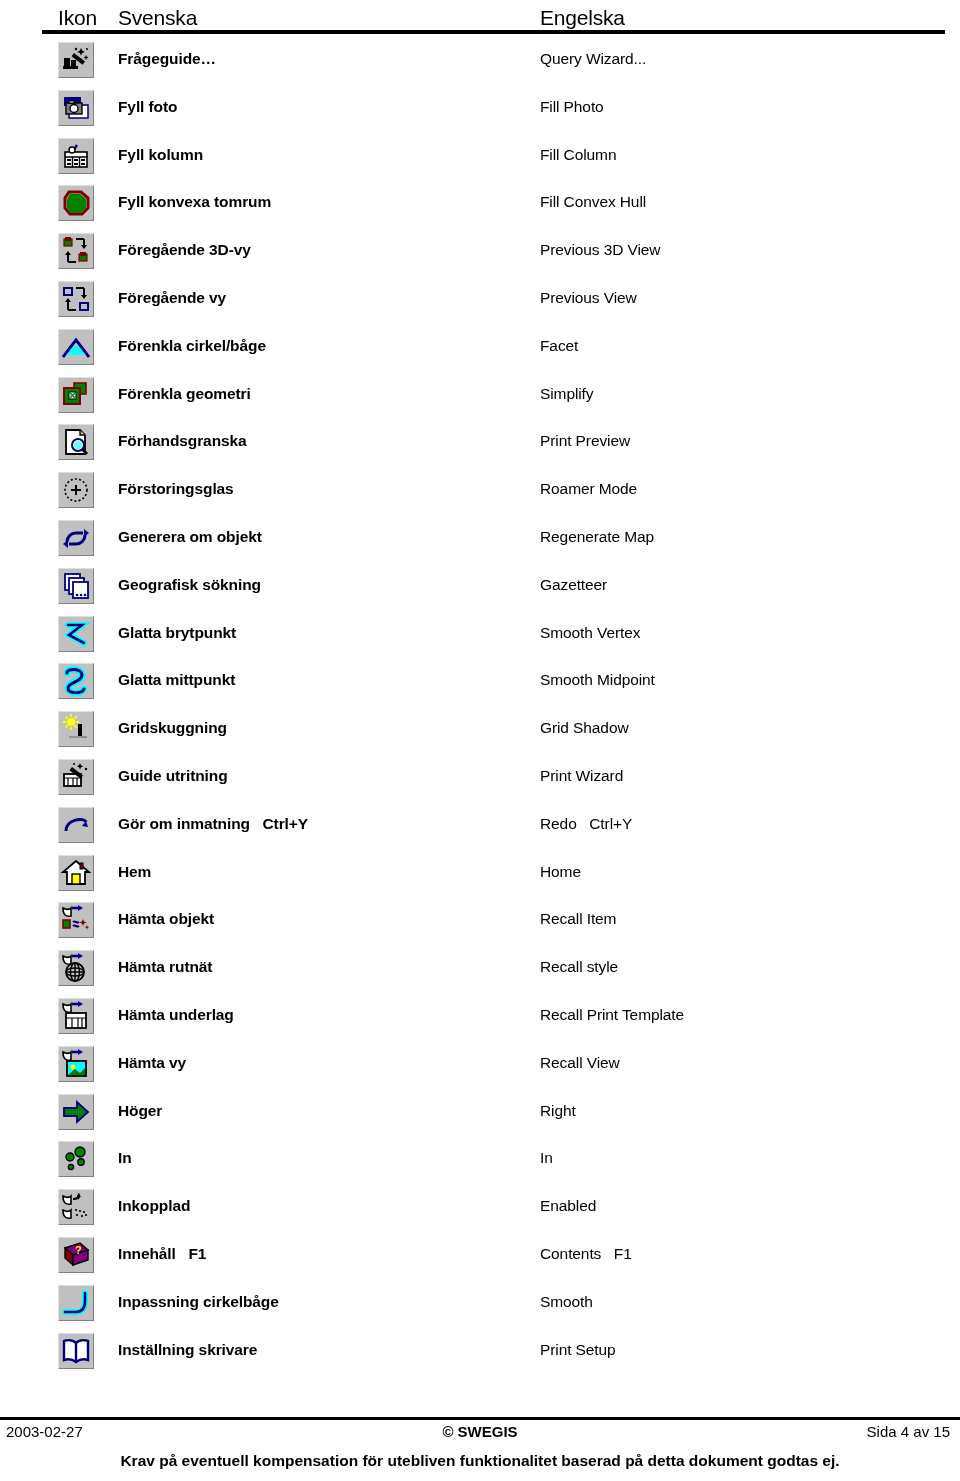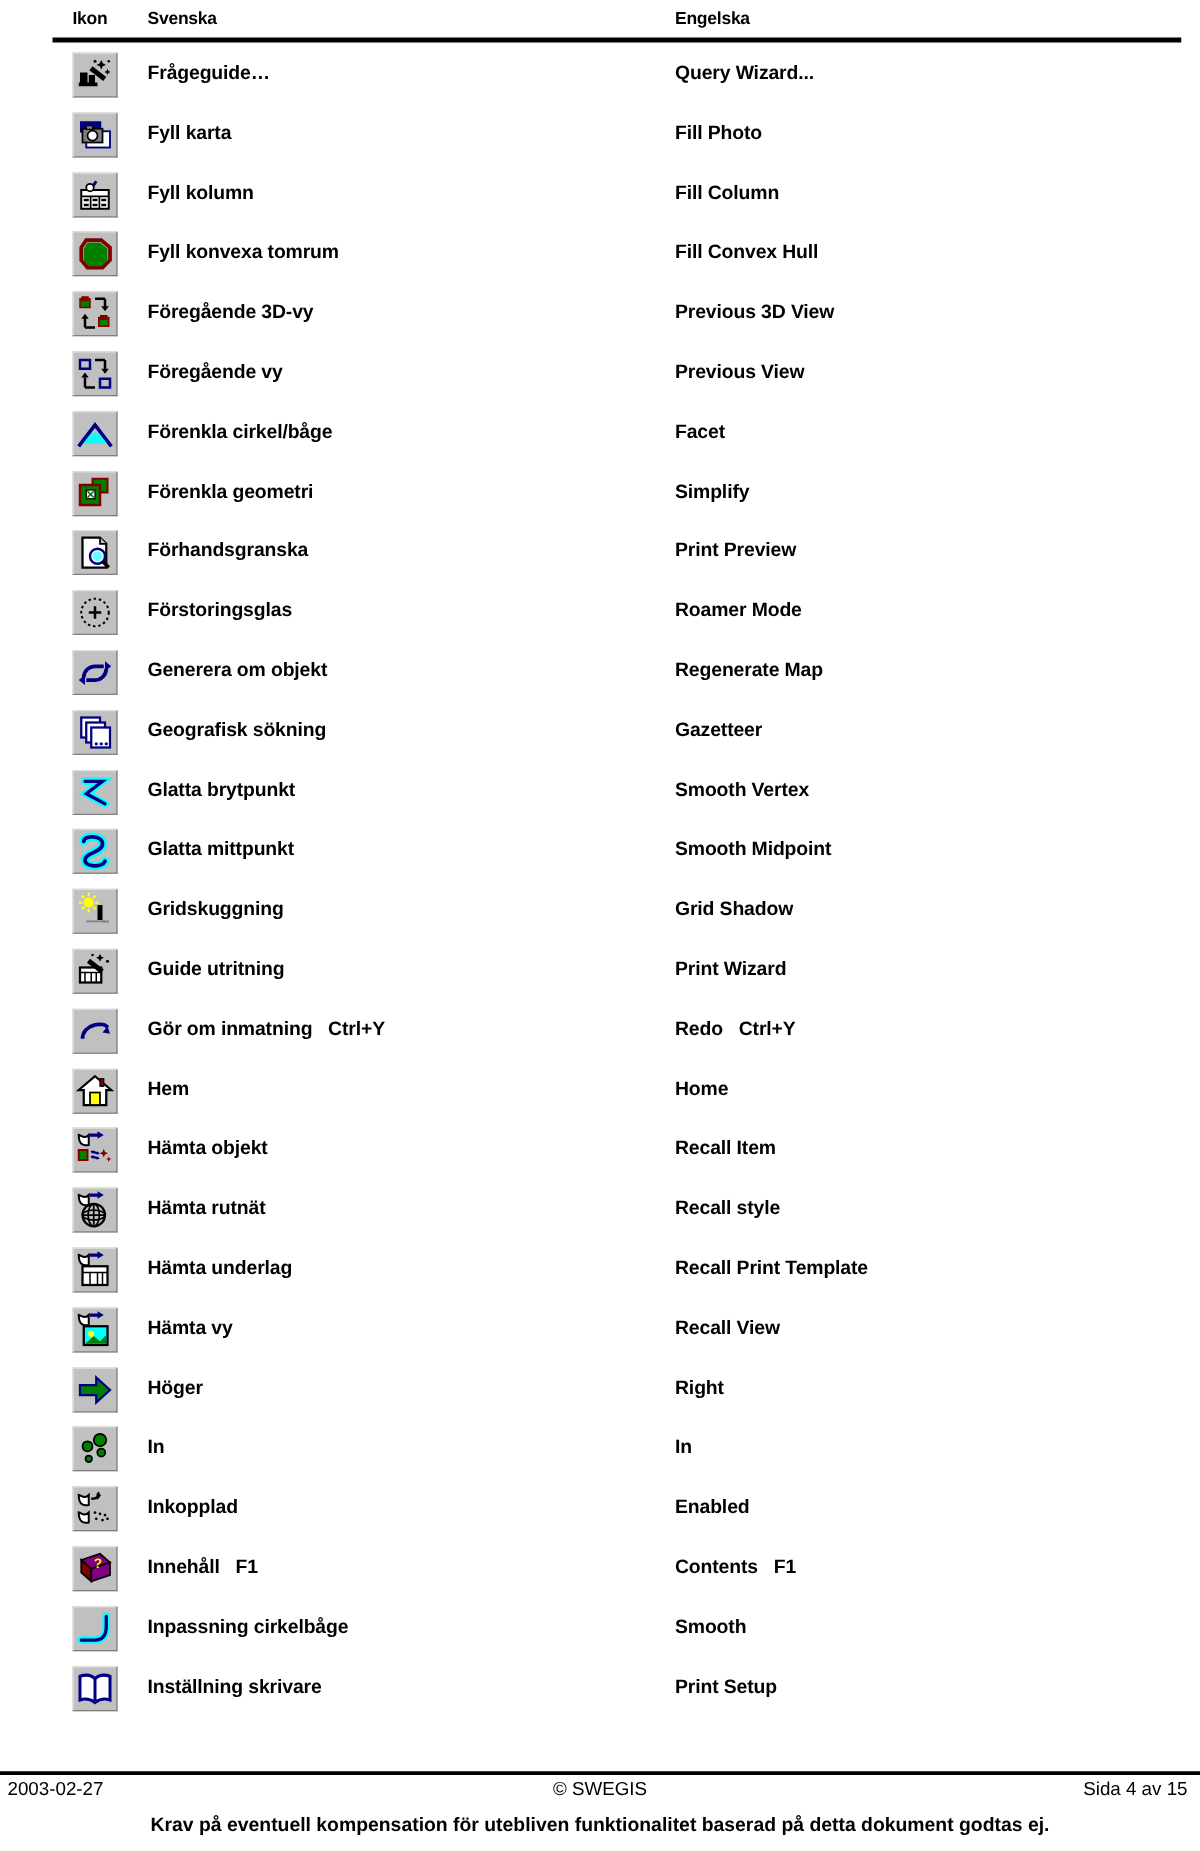--- a/index.html
+++ b/index.html
@@ -23,22 +23,22 @@
     position: absolute;
     left: 0; top: 0;
     width: 960px;
     height: 1481px;
   }
 
   
   .col-head {
     position: absolute;
     top: 6px;
-    font-size: 14px;
-    font-weight: bold;
+    font-size: 21px;
+    font-weight: normal;
     letter-spacing: -0.2px;
     white-space: nowrap;
   }
   .col-head.icon { left: 58px; }
   .col-head.sv   { left: 118px; }
   .col-head.en   { left: 540px; text-align: right; }
 
   .head-rule {
     position: absolute;
     left: 42px;
@@ -73,21 +73,21 @@
     font-size: 15.5px;
     font-weight: bold;
     letter-spacing: -0.1px;
     white-space: pre;
   }
   .cell-en {
     position: absolute;
     left: 540px;
     top: 10px;
     font-size: 15.5px;
-    font-weight: bold;
+    font-weight: normal;
     letter-spacing: -0.1px;
     white-space: pre;
   }
 
   
   .btn {
     width: 36px;
     height: 36px;
     background: #c0c0c0;
     border-top: 1px solid #dfdfdf;
@@ -112,21 +112,21 @@
     background: #000000;
   }
   .foot-line {
     position: absolute;
     top: 1423px;
     font-size: 15px;
     font-weight: normal;
     white-space: nowrap;
   }
   .foot-left  { left: 6px; text-align: right; }
-  .foot-mid   { left: 0; width: 960px; text-align: center; font-weight: normal; }
+  .foot-mid   { left: 0; width: 960px; text-align: center; font-weight: bold; }
   .foot-right { right: 10px; }
   .foot-note {
     position: absolute;
     top: 1452px;
     left: 0;
     width: 960px;
     text-align: center;
     font-size: 15.5px;
     font-weight: bold;
     white-space: nowrap;
@@ -170,21 +170,21 @@
           <div class="btn">
             <svg width="32" height="32" viewBox="0 0 32 32">
               <rect x="4" y="5" width="17" height="9" fill="#000080"></rect>
               <rect x="9" y="13" width="19" height="13" fill="#fff" stroke="#000080" stroke-width="1.5"></rect>
               <rect x="6" y="11" width="16" height="11" fill="#808080" stroke="#000" stroke-width="1.4"></rect>
               <circle cx="14" cy="16.5" r="4" fill="#fff" stroke="#000" stroke-width="1.4"></circle>
               <rect x="9" y="8.5" width="5" height="3" fill="#808080" stroke="#000"></rect>
             </svg>
           </div>
         </div>
-        <div class="cell-sv">Fyll karta</div>
+        <div class="cell-sv">Fyll foto</div>
         <div class="cell-en">Fill Photo</div>
       </div>
       <div class="row">
         <div class="cell-icon">
           <div class="btn">
             <svg width="32" height="32" viewBox="0 0 32 32">
               <rect x="5" y="12" width="22" height="15" fill="#fff" stroke="#000" stroke-width="1.6"></rect>
               <g stroke="#000" stroke-width="1.4">
                 <path d="M5 17h22M12.5 17v10M19.5 17v10"></path>
               </g>

